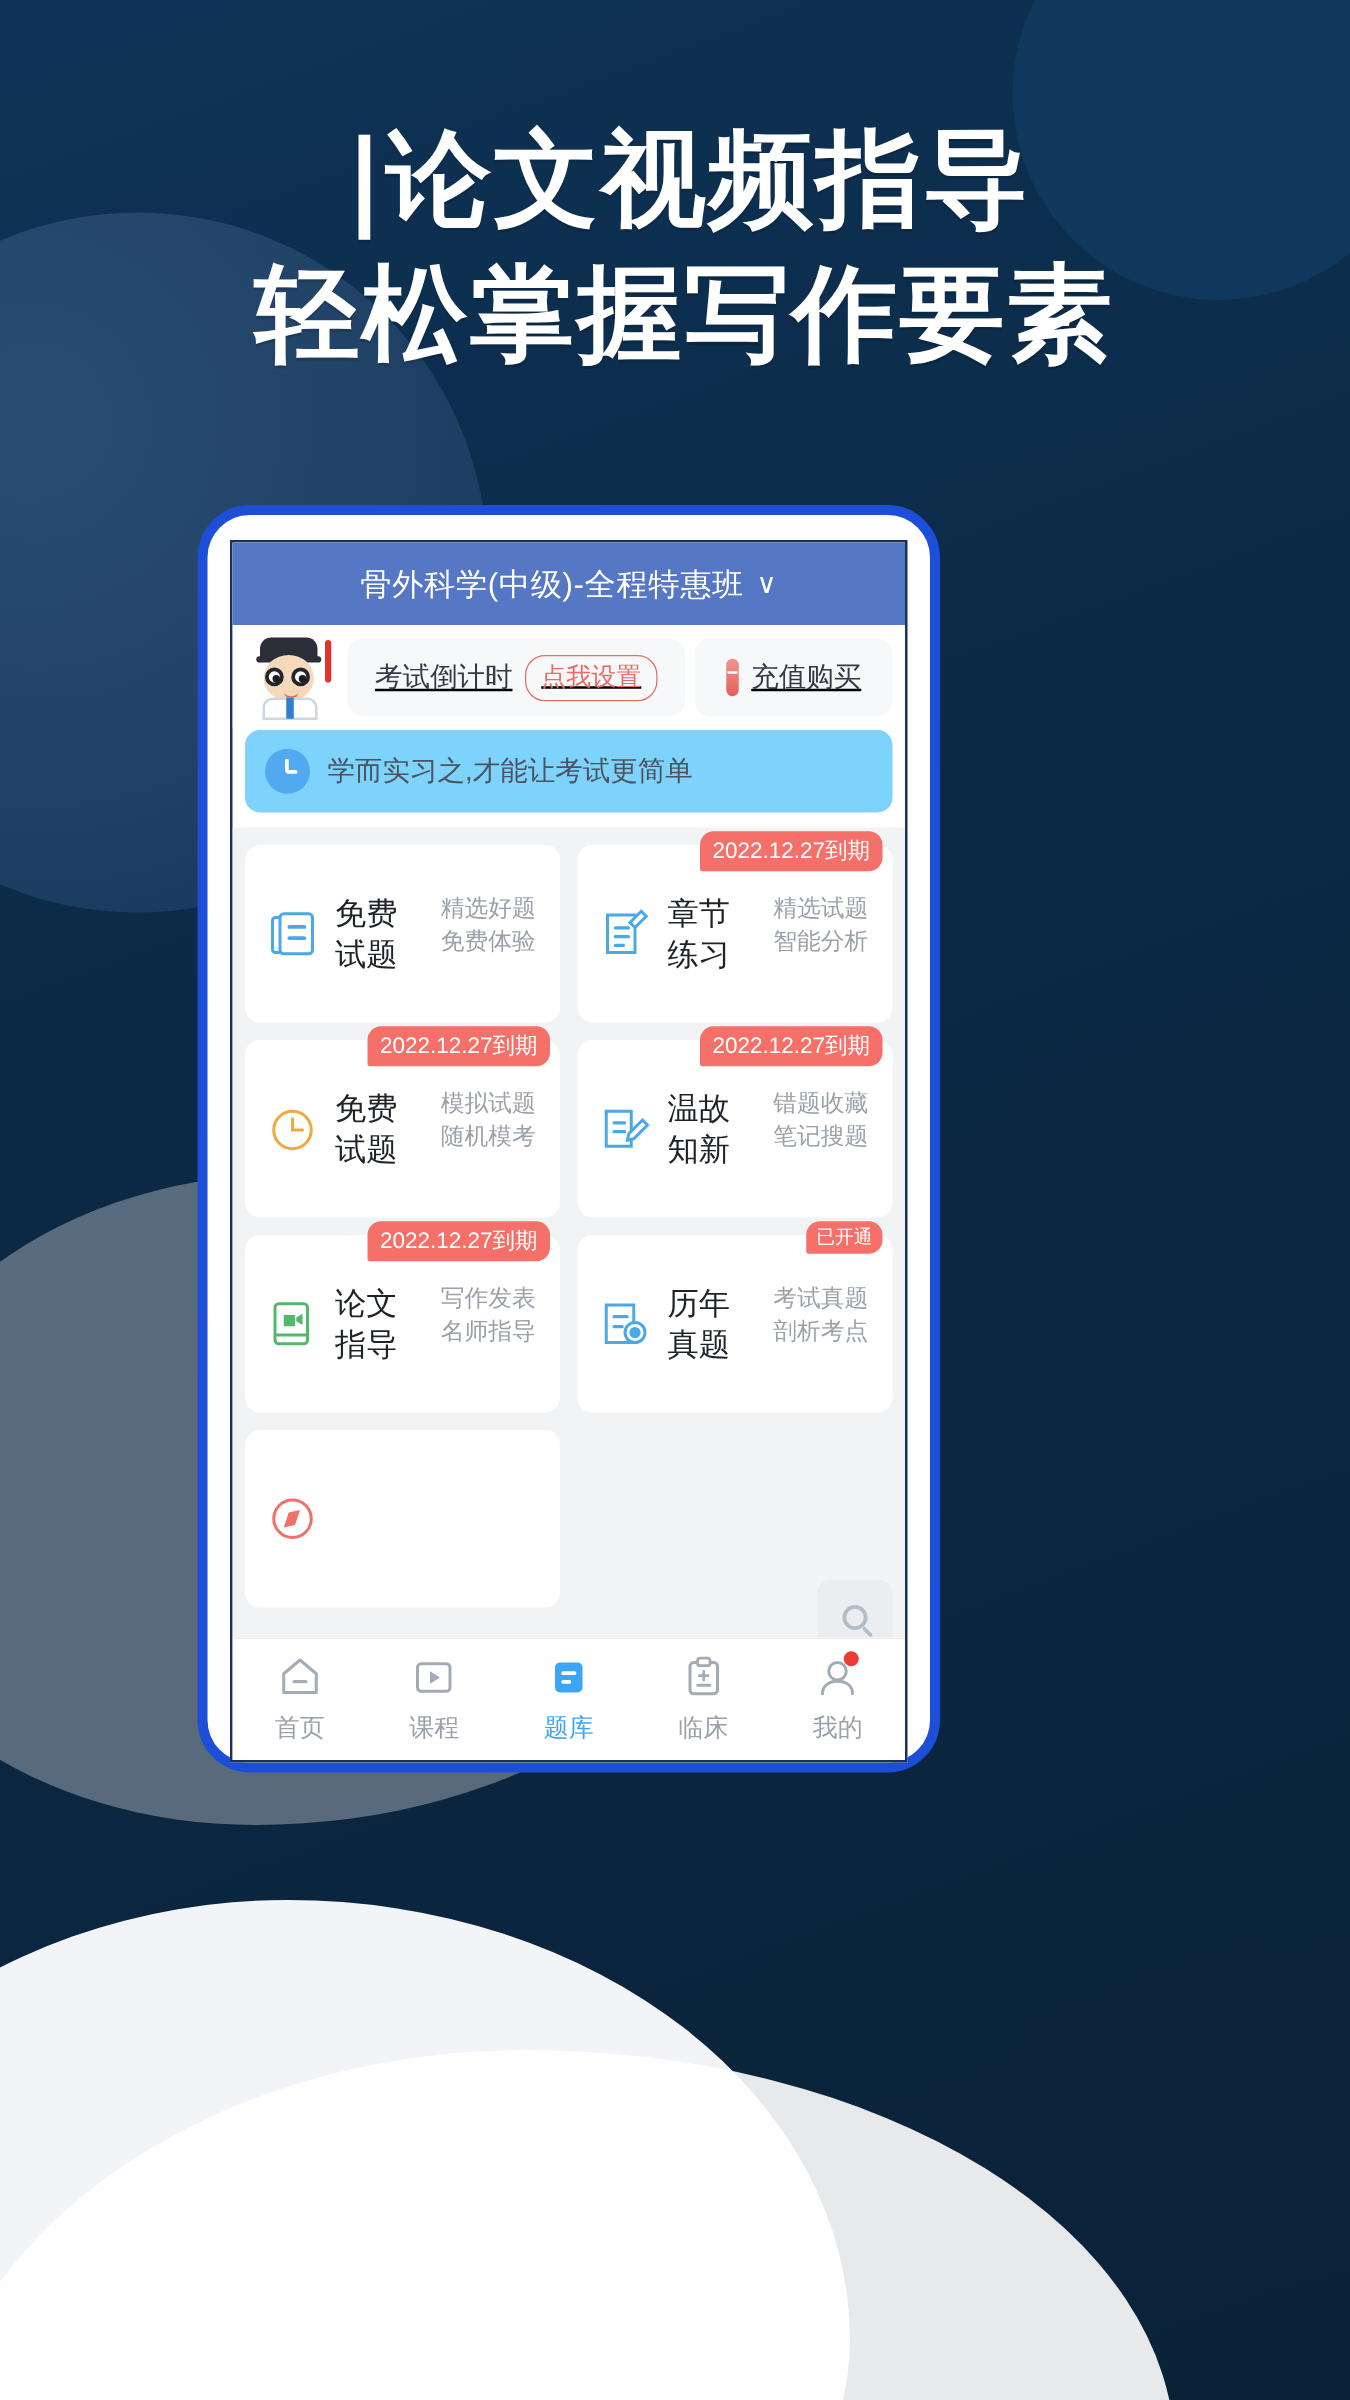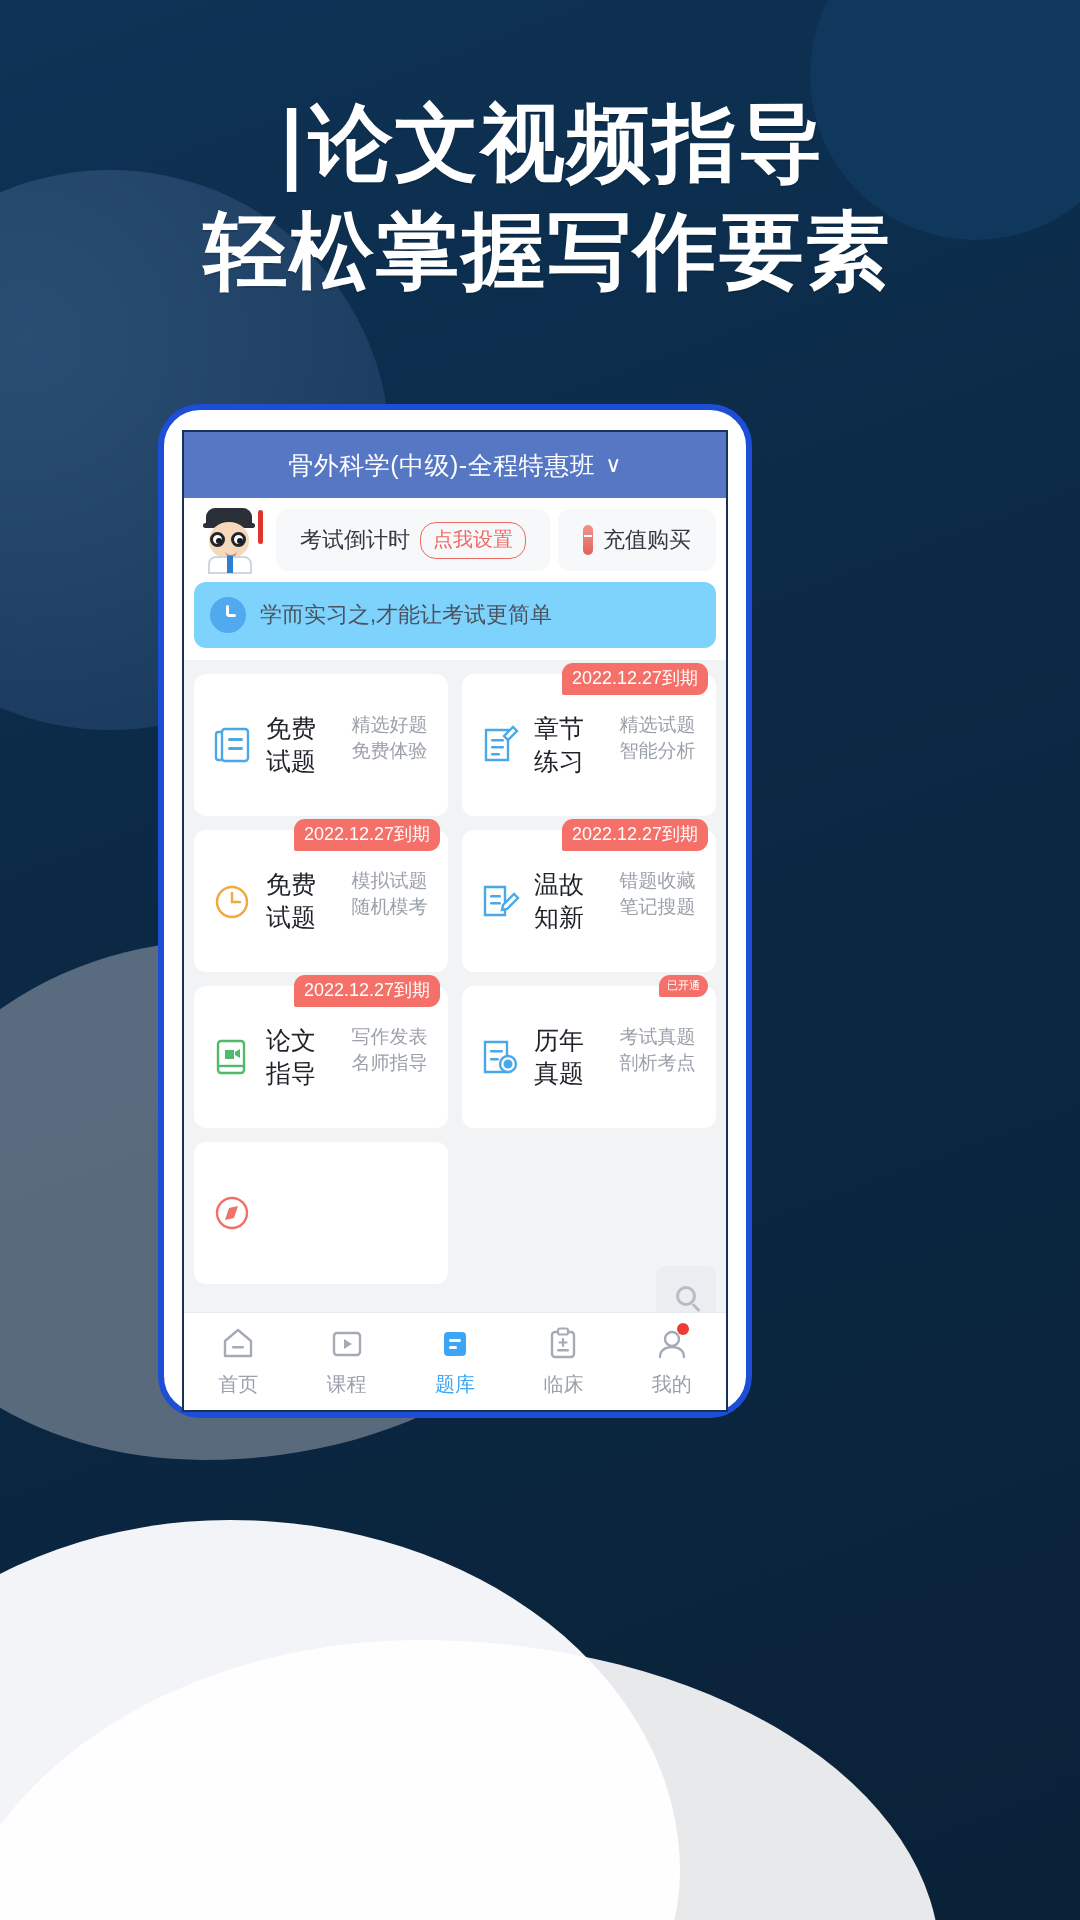--- a/index.html
+++ b/index.html
@@ -73,21 +73,21 @@
   }
   .headline .line1 { padding-left: 6px; }
   .headline .line2 { margin-top: 14px; }
 
   
   .phone {
     position: absolute;
     left: 158px; top: 404px;
     width: 594px; height: 1014px;
     background: #ffffff;
-    border: 6px solid #1d4ed8;
+    border: 8px solid #1d4ed8;
     border-radius: 42px;
     z-index: 6;
     padding: 20px 18px 0 18px;
     display: flex; flex-direction: column;
   }
   .screen {
     flex: 1;
     border: 2px solid #17335a;
     display: flex; flex-direction: column;
     overflow: hidden;
@@ -106,20 +106,21 @@
   }
   .app-header .chev { margin-left: 10px; font-size: 22px; }
 
   
   .cd-row {
     display: flex; align-items: center;
     padding: 10px 10px 8px 10px;
     gap: 8px;
     background: #ffffff;
     flex: none;
+    text-decoration: underline;
   }
   .avatar {
     width: 72px; height: 64px;
     position: relative; flex: none;
     margin-left: 2px;
   }
   .av-hat {
     position: absolute; left: 10px; top: 0; width: 46px; height: 19px;
     background: #2b2f38; border-radius: 9px 9px 2px 2px;
   }
@@ -248,21 +249,21 @@
   .badge {
     position: absolute;
     top: -11px; right: 8px;
     background: #f47068;
     color: #ffffff;
     font-size: 18px;
     padding: 3px 10px 5px 10px;
     border-radius: 11px 11px 11px 2px;
     white-space: nowrap;
   }
-  .badge.small { font-size: 11px; padding: 3px 8px 4px 8px; }
+  .badge.small { font-size: 15px; padding: 3px 8px 4px 8px; }
 
   
   .fab {
     position: absolute;
     right: 10px; bottom: -14px;
     width: 60px; height: 60px;
     background: #ebedf0;
     border-radius: 10px;
     display: flex; align-items: center; justify-content: center;
   }

